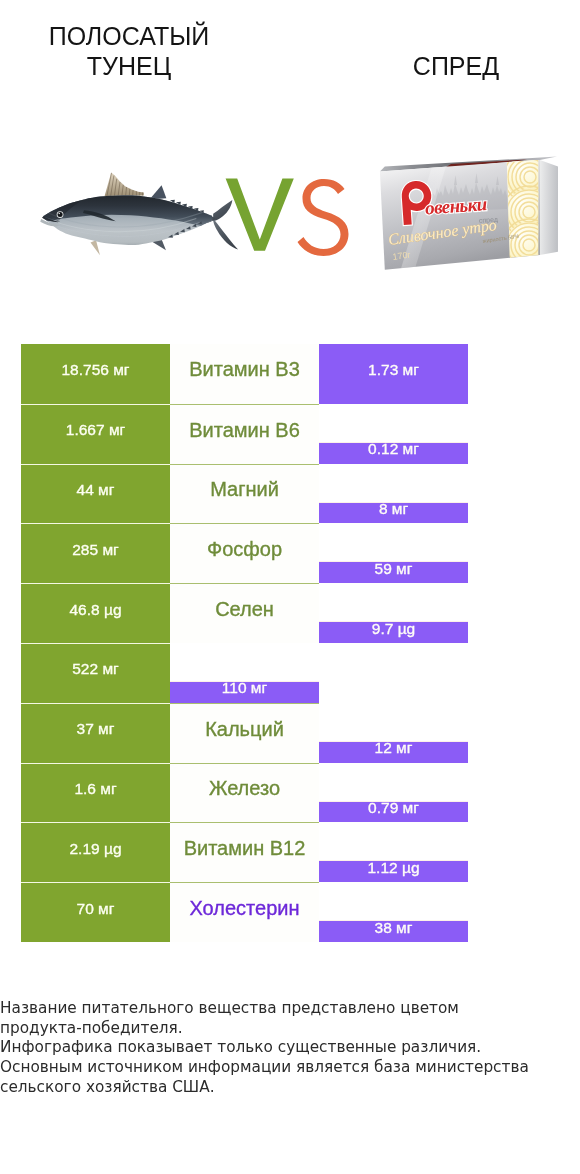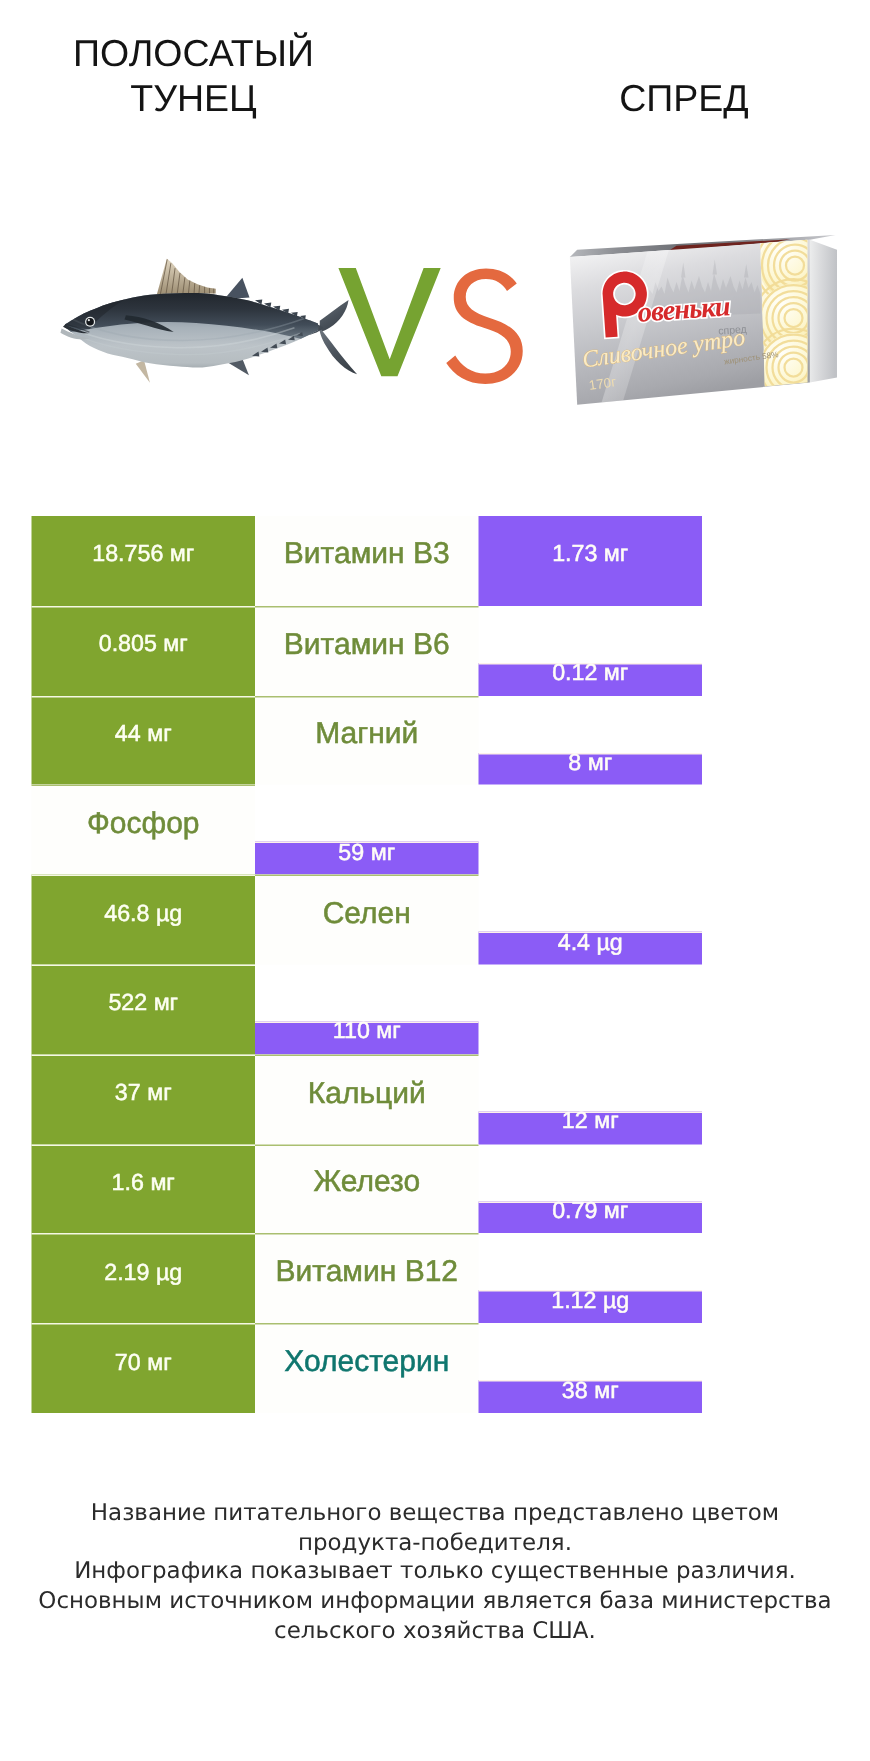--- a/index.html
+++ b/index.html
@@ -29,36 +29,36 @@
 
   
   .table { position: absolute; left: 21px; top: 344px; width: 537px; }
   .row { display: flex; height: 59.8px; }
   .cell { display: flex; align-items: center; justify-content: center; width: 149px;
           font-size: 15.5px; font-weight: 400; box-sizing: border-box; padding-bottom: 8px;
           -webkit-text-stroke: .35px currentColor; }
   .cell.left { background: #80a52f; color: #fdfff2; }
   .cell.right { background: #8b5cf6; color: #fffdf7; }
   .cell.mid { background: #fefefc; color: #6f8c3a; font-size: 20px; }
-  .cell.mid.orange { color: #0f766e; text-align: center; }
+  .cell.mid.orange { color: #6d28d9; text-align: center; }
   .row + .row .cell.left { border-top: 1.3px solid #f4f8e3; }
   .row + .row .cell.right { border-top: 1.3px solid #fdf1e9; margin-top: 38px; }
   .row + .row .cell.mid { border-top: 1.1px solid #aabf70; }
 
   .pk-logo { font-family: "Liberation Serif", serif; font-size: 19px; font-weight: 700; font-style: italic;
              fill: #d62a2b; stroke: #ffffff; stroke-width: 2.2px; paint-order: stroke; letter-spacing: -.6px; }
   .pk-small { font-family: "Liberation Sans", sans-serif; font-size: 7px; fill: #8e9095; }
   .pk-name { font-family: "Liberation Serif", serif; font-size: 16px; font-style: italic;
              fill: #fbebc4; stroke: #dcb878; stroke-width: .5px; paint-order: stroke; }
   .pk-fat { font-family: "Liberation Sans", sans-serif; font-size: 5.5px; fill: #9e9176; }
   .pk-weight { font-family: "Liberation Sans", sans-serif; font-size: 9px; fill: #eedcb0; }
   .fish-svg, .pack-svg { display: block; }
 
   
-  .footer { position: absolute; left: 0; top: 999px; width: 580px; text-align: center;
+  .footer { position: absolute; left: 0; top: 999px; width: 580px; text-align: left;
             font-family: "DejaVu Sans", sans-serif;
             font-size: 15.3px; line-height: 19.65px; color: #2b2b2b; }
 </style>
 </head>
 <body>
 
 <div class="page">
 
   <div class="titles">
     <div class="title title-left">Полосатый тунец</div>
@@ -297,37 +297,38 @@
     </div>
   </div>
 
   <div class="table">
       <div class="row">
         <div class="cell left">18.756 мг</div>
         <div class="cell mid">Витамин B3</div>
         <div class="cell right">1.73 мг</div>
       </div>
       <div class="row">
-        <div class="cell left">0.805 мг</div>
+        <div class="cell left">1.667 мг</div>
         <div class="cell mid">Витамин B6</div>
         <div class="cell right">0.12 мг</div>
       </div>
       <div class="row">
         <div class="cell left">44 мг</div>
         <div class="cell mid">Магний</div>
         <div class="cell right">8 мг</div>
       </div>
       <div class="row">
+        <div class="cell left">285 мг</div>
         <div class="cell mid">Фосфор</div>
         <div class="cell right">59 мг</div>
       </div>
       <div class="row">
         <div class="cell left">46.8 µg</div>
         <div class="cell mid">Селен</div>
-        <div class="cell right">4.4 µg</div>
+        <div class="cell right">9.7 µg</div>
       </div>
       <div class="row">
         <div class="cell left">522 мг</div>
         <div class="cell right">110 мг</div>
       </div>
       <div class="row">
         <div class="cell left">37 мг</div>
         <div class="cell mid">Кальций</div>
         <div class="cell right">12 мг</div>
       </div>

